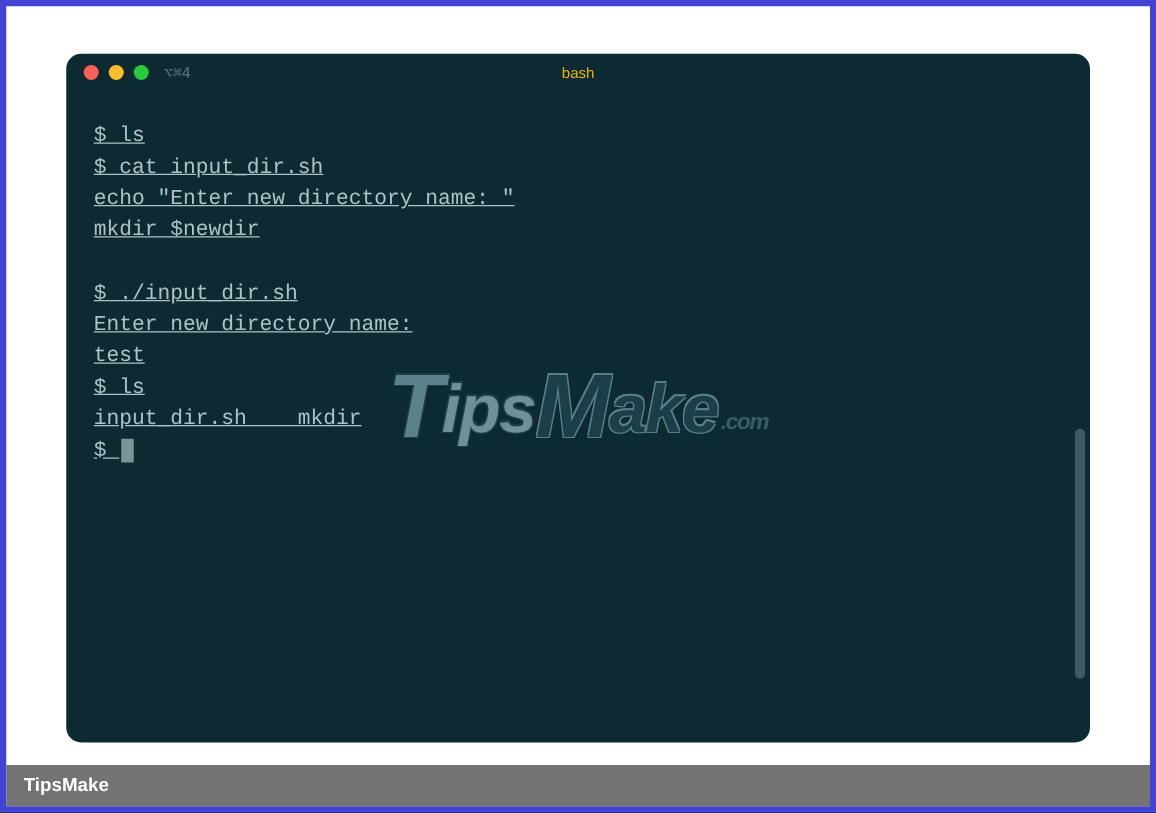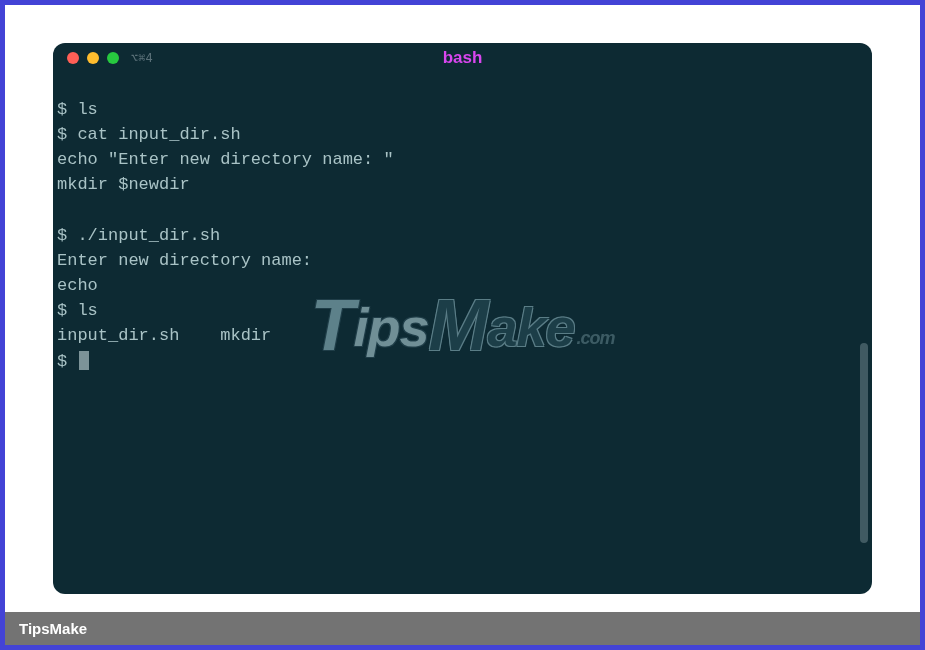--- a/index.html
+++ b/index.html
@@ -51,34 +51,35 @@
     .tab-indicator {
       margin-left: 12px;
       color: #5a7078;
       font-size: 12px;
       font-family: Menlo, Monaco, monospace;
     }
     .window-title {
       position: absolute;
       left: 0; right: 0;
       text-align: center;
-      color: #d946ef;
-      font-size: 17px;
-      font-weight: 700;
+      color: #eab308;
+      font-size: 12px;
+      font-weight: 400;
       pointer-events: none;
     }
     .terminal-body {
       flex: 1;
-      padding: 24px 22px 22px 4px;
+      padding: 24px 22px 22px 22px;
       font-family: Menlo, Monaco, "Courier New", monospace;
       font-size: 17px;
       line-height: 1.48;
       color: #a9c3c6;
       position: relative;
       overflow: hidden;
+      text-decoration: underline;
     }
     .term-line { white-space: pre; }
     .blank-line { height: 1.48em; }
     .cursor-block {
       display: inline-block;
       width: 10px;
       height: 19px;
       background: #7c9398;
       vertical-align: text-bottom;
       margin-left: 2px;
@@ -149,21 +150,21 @@
     </div>
 
     <div class="terminal-body">
       <div class="term-line">$ ls</div>
       <div class="term-line">$ cat input_dir.sh</div>
       <div class="term-line">echo "Enter new directory name: "</div>
       <div class="term-line">mkdir $newdir</div>
       <div class="blank-line"></div>
       <div class="term-line">$ ./input_dir.sh</div>
       <div class="term-line">Enter new directory name:</div>
-      <div class="term-line">echo</div>
+      <div class="term-line">test</div>
       <div class="term-line">$ ls</div>
       <div class="term-line">input_dir.sh    mkdir</div>
       <div class="term-line"><span>$ </span><span class="cursor-block"></span></div>
 
       <div class="scrollbar"></div>
 
       <div class="watermark">
         <span class="wm-t">T</span><span class="wm-ips">ips</span><span class="wm-m">M</span><span class="wm-ake">ake</span><span class="wm-com">.com</span>
       </div>
     </div>

